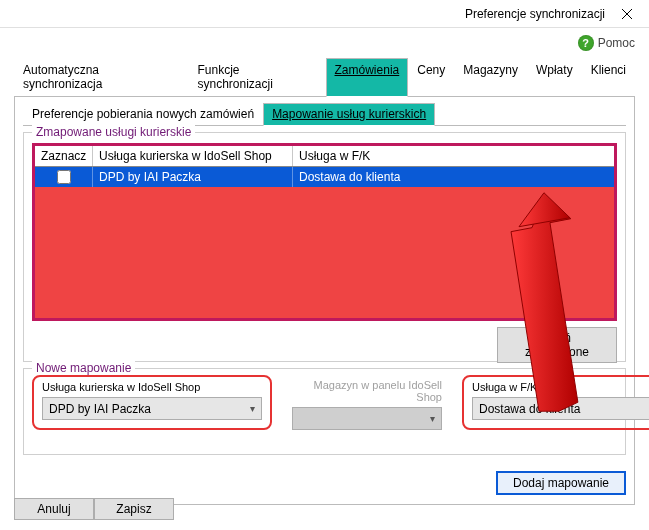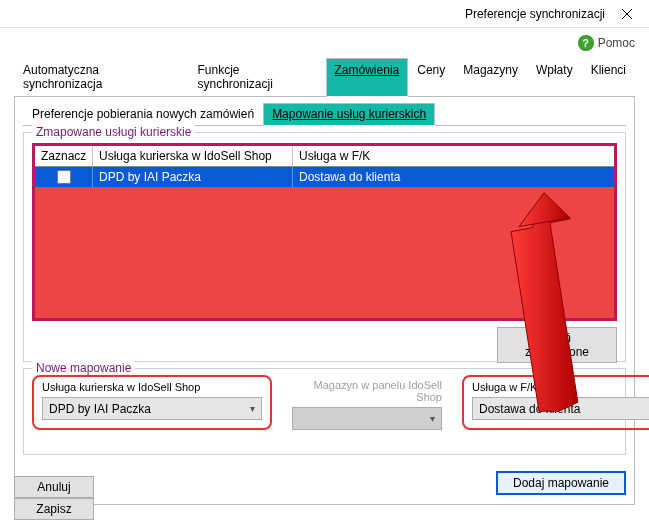--- a/index.html
+++ b/index.html
@@ -62,21 +62,21 @@
   .combo.disabled { background: #cfcfcf; color: #cfcfcf; cursor: default; }
   .combo .chev { font-size: 10px; color: #555; }
 
   .add-row { display: flex; justify-content: flex-end; margin-top: 16px; }
   .add-row .btn { width: 130px; border: 2px solid #0a5ad6; background: #e8f0fb; }
 
   
   .arrow-ov { position: absolute; left: 0; top: 0; width: 100%; height: 100%; pointer-events: none; }
 
   
-  .footer { position: absolute; bottom: 10px; left: 14px; right: 14px; display: flex; justify-content: flex-start; flex-direction: column; }
+  .footer { position: absolute; bottom: 10px; left: 14px; right: 14px; display: flex; justify-content: flex-start; }
   .footer .btn { width: 80px; text-align: center; }
 </style>
 </head>
 <body>
 
 <div class="titlebar">
   <div class="title">Preferencje synchronizacji</div>
   <div class="close">
     <svg viewBox="0 0 10 10">
         <line x1="0" y1="0" x2="10" y2="10"></line>

